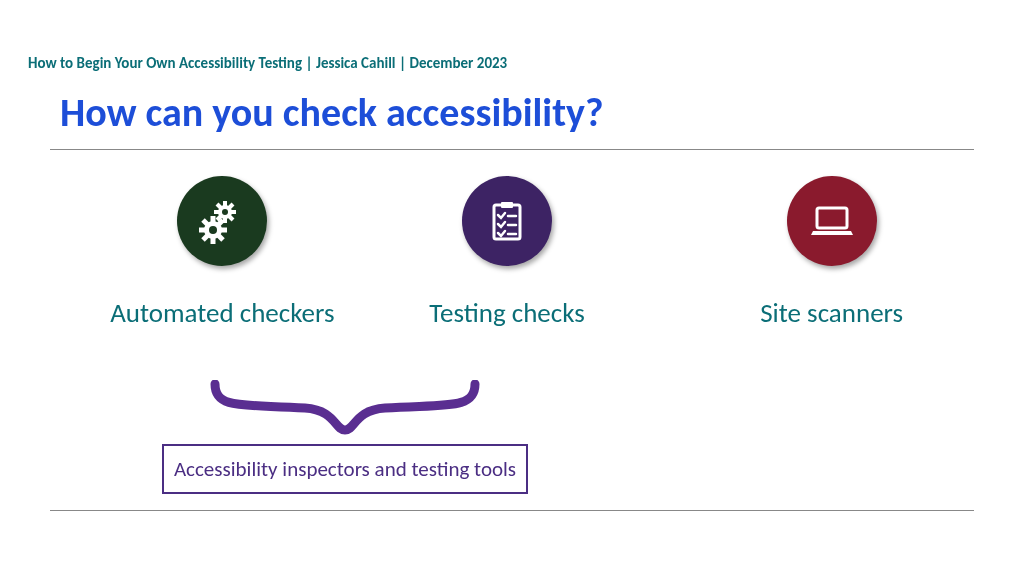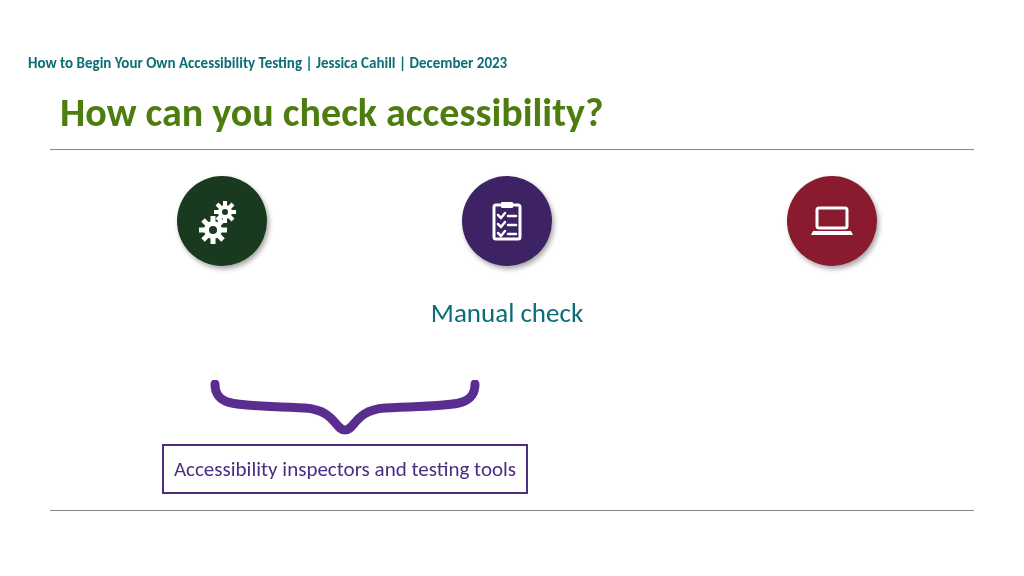--- a/index.html
+++ b/index.html
@@ -26,21 +26,21 @@
   .logo {
     position: relative;
     width: 220px;
     height: 60px;
     display: flex;
     flex-direction: column;
     align-items: center;
   }
   .logo svg { display: block; }
   .title {
-    color: #4d7c0f;
+    color: #1d4ed8;
     font-size: 40px;
     font-weight: 700;
     padding: 16px 0 12px 60px;
   }
   .divider {
     border: none;
     border-top: 1px solid #888;
     margin: 0 50px;
   }
   .methods-row {
@@ -131,47 +131,49 @@
               <line x1="0" y1="-14" x2="0" y2="14"></line>
               <line x1="-14" y1="0" x2="14" y2="0"></line>
               <line x1="-10" y1="-10" x2="10" y2="10"></line>
               <line x1="-10" y1="10" x2="10" y2="-10"></line>
             </g>
             <circle r="4" fill="#1a3a1f"></circle>
           </g>
         </g>
       </svg>
     </div>
+    <div class="method-label">Automated checkers</div>
   </div>
 
   <div class="method">
     <div class="icon-circle" style="background:#3d2364">
       <svg width="48" height="48" viewBox="0 0 48 48">
         <rect x="11" y="8" width="26" height="34" rx="2" fill="none" stroke="#ffffff" stroke-width="3"></rect>
         <rect x="18" y="5" width="12" height="6" rx="1" fill="#ffffff"></rect>
         <g stroke="#ffffff" stroke-width="2.5" fill="none" stroke-linecap="round">
           <polyline points="15,18 18,21 22,16"></polyline>
           <line x1="25" y1="19" x2="33" y2="19"></line>
           <polyline points="15,27 18,30 22,25"></polyline>
           <line x1="25" y1="28" x2="33" y2="28"></line>
           <polyline points="15,36 18,39 22,34"></polyline>
           <line x1="25" y1="37" x2="33" y2="37"></line>
         </g>
       </svg>
     </div>
-    <div class="method-label">Manual check</div>
+    <div class="method-label">Testing checks</div>
   </div>
 
   <div class="method">
     <div class="icon-circle" style="background:#8a1a2d">
       <svg width="56" height="56" viewBox="0 0 56 56">
         <rect x="13" y="15" width="30" height="20" rx="2" fill="none" stroke="#ffffff" stroke-width="3"></rect>
         <path d="M 9 38 L 47 38 L 49 42 L 7 42 Z" fill="#ffffff"></path>
       </svg>
     </div>
+    <div class="method-label">Site scanners</div>
   </div>
 
 </div>
 
 <div class="brace-area">
   <svg class="brace-svg" width="320" height="56" viewBox="0 0 320 56">
     <path d="M 30 4
              C 30 30, 60 24, 120 28
              C 150 30, 150 50, 160 50
              C 170 50, 170 30, 200 28

